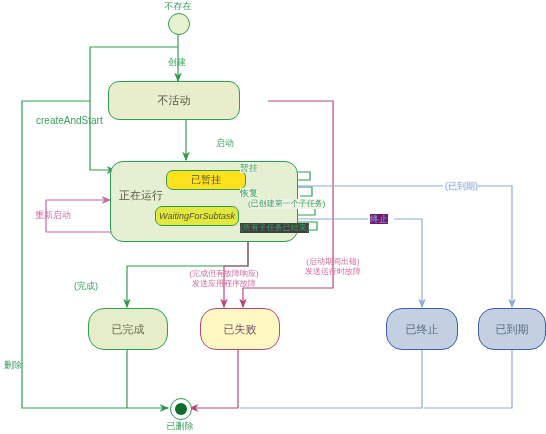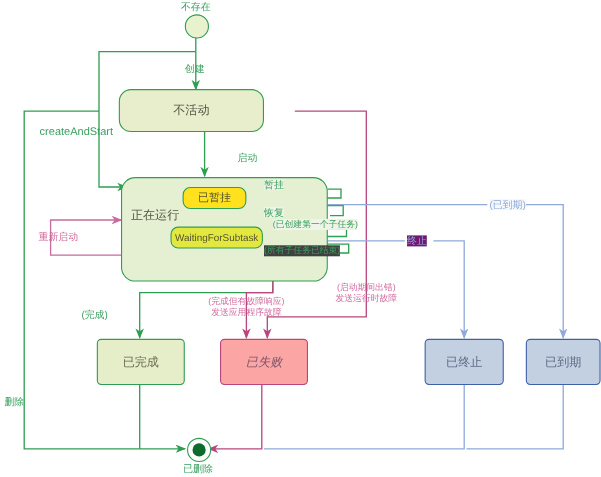--- a/index.html
+++ b/index.html
@@ -22,21 +22,21 @@
   .lbl.pink{color:#d16a9e;}
   .lbl.blue{color:#8fa9d8;}
   .lbl.c{transform:translateX(-50%);text-align:center;}
   .statebox{
     position:absolute;
     box-sizing:border-box;
     display:flex;
     align-items:center;
     justify-content:center;
     font-size:11px;
-    border-radius:4px;
+    border-radius:16px;
   }
   .st-inactive{
     background:#e8eecb;border:1.3px solid #2f9e52;color:#555544;
     border-radius:11px;
   }
   .st-running{
     background:#e5efd2;border:1.3px solid #2f9e52;color:#555544;
     border-radius:13px;
     display:block;
   }
@@ -44,23 +44,23 @@
     position:absolute;left:8px;top:26px;font-size:11px;color:#55553f;
   }
   .sub{
     position:absolute;box-sizing:border-box;
     display:flex;align-items:center;justify-content:center;
     font-size:10px;border-radius:7px;
     border:1.3px solid #2f9e52;
     color:#55552a;
   }
   .sub-suspended{background:#ffe11e;}
-  .sub-waiting{background:#e3e840;}
+  .sub-waiting{background:#e3e840;font-style:italic;}
   .st-done{background:#e6edc9;border:1.3px solid #2f9e52;color:#6b6b50;}
-  .st-failed{background:#fca5a5;border:1.3px solid #b8477e;color:#7a5569;font-style:italic;}
+  .st-failed{background:#fef9c3;border:1.3px solid #b8477e;color:#7a5569;}
   .st-blue{background:#c3d0e2;border:1.3px solid #3f5fa8;color:#5d6b84;}
 </style>
 </head>
 <body>
 
 <div id="canvas">
 
   <svg width="546" height="434">
     <defs>
       <marker id="ahG" markerWidth="9" markerHeight="9" refX="7" refY="3.2" orient="auto">
@@ -127,24 +127,24 @@
     </g>
   </svg>
 
   <div style="position:absolute;left:168px;top:13px;width:20px;height:20px;border-radius:50%;background:#e8f2cf;border:1.4px solid #2f9e52;"></div>
   <div class="lbl green c" style="left:178px;top:1px;">不存在</div>
 
   <div class="statebox st-inactive" style="left:108px;top:81px;width:132px;height:39px;">
     <span>不活动</span>
   </div>
 
-  <div class="statebox st-running" style="left:110px;top:161px;width:188px;height:95px;">
+  <div class="statebox st-running" style="left:110px;top:161px;width:188px;height:81px;">
     <span class="title">正在运行</span>
   </div>
-  <div class="sub sub-suspended" style="left:166px;top:170px;width:58px;height:20px;">
+  <div class="sub sub-suspended" style="left:166px;top:170px;width:80px;height:20px;">
     <span>已暂挂</span>
   </div>
   <div class="sub sub-waiting" style="left:155px;top:206px;width:84px;height:20px;font-size:9px;">
     <span>WaitingForSubtask</span>
   </div>
 
   <div class="statebox st-done" style="left:88px;top:308px;width:80px;height:42px;">
     <span>已完成</span>
   </div>
 

